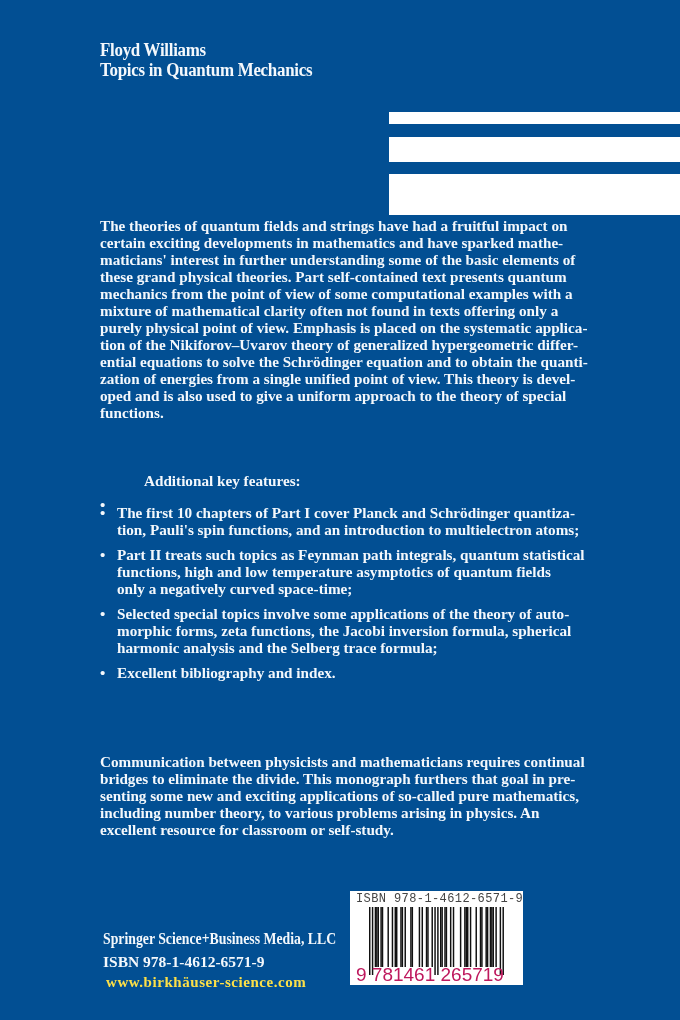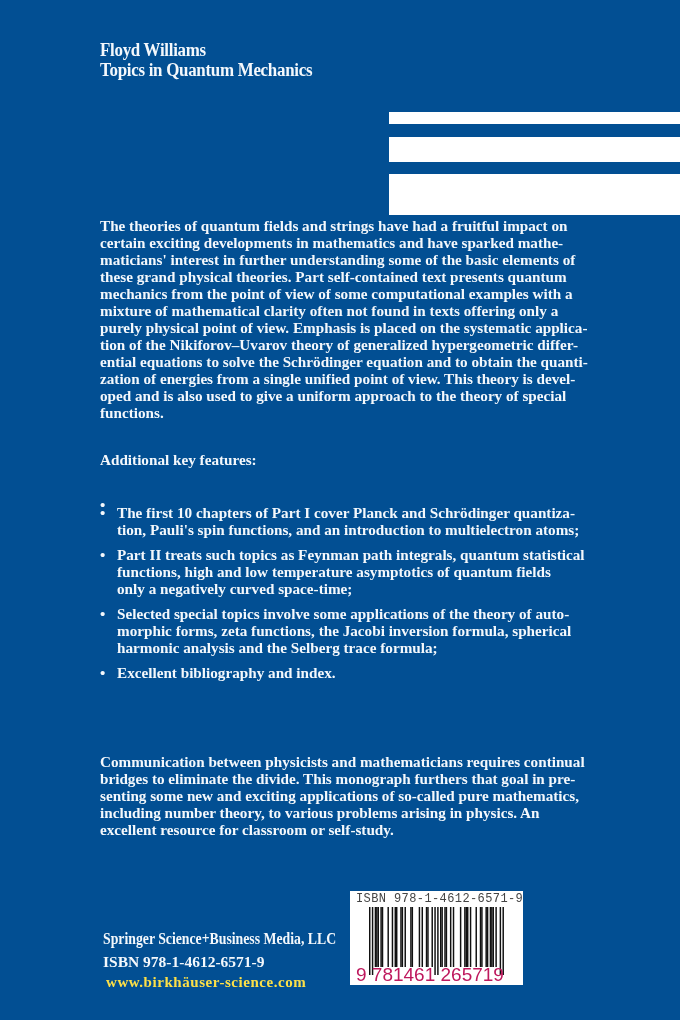--- a/index.html
+++ b/index.html
@@ -21,21 +21,21 @@
   .stripe-1 { top: 112px; height: 12px; }
   .stripe-2 { top: 137px; height: 25px; }
   .stripe-3 { top: 174px; height: 41px; }
 
   .body-text {
     position: absolute; left: 100px; width: 500px;
     font-weight: bold; font-size: 15.2px; line-height: 17px;
     color: #f4f8fc;
   }
   .para-1 { top: 217px; }
-  .features-heading { top: 451px; }
+  .features-heading { top: 472px; margin-left: 44px; }
   .features { position: absolute; left: 100px; top: 496px; width: 500px; margin: 0; padding: 0; list-style: none; }
   .feature-item {
     position: relative; padding-left: 17px; margin-bottom: 8px;
     font-weight: bold; font-size: 15.2px; line-height: 17px; color: #f4f8fc;
   }
   .bullet { position: absolute; left: 0; top: 0; }
   .para-2 { top: 753px; }
 
   .line { display: block; white-space: nowrap; }
 

